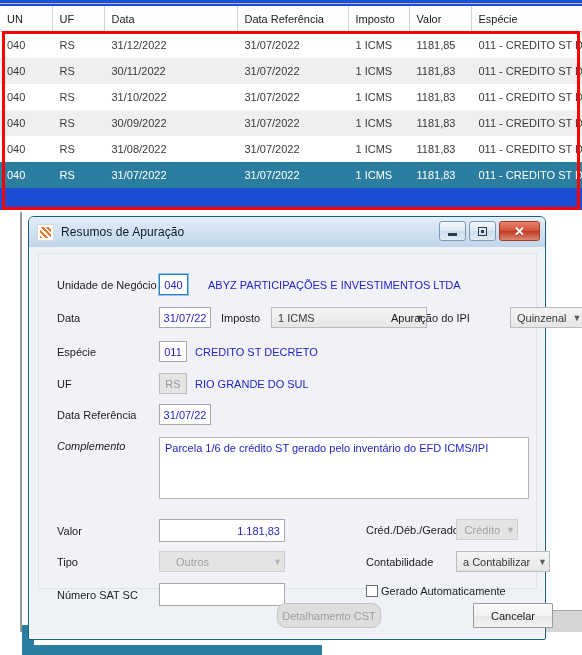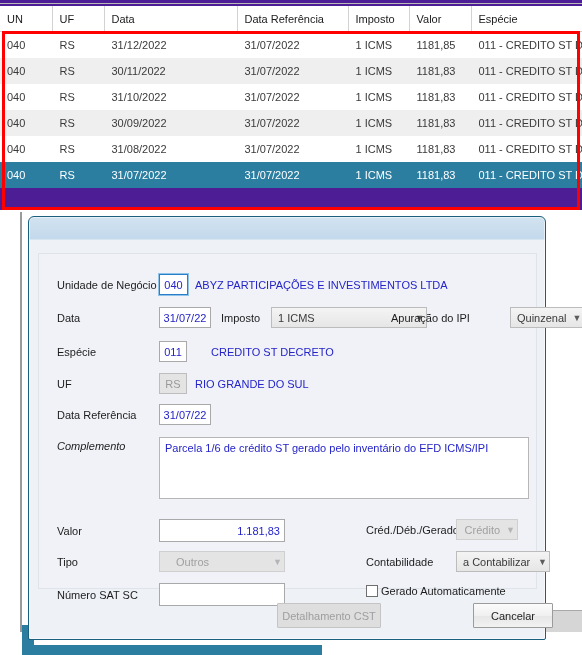--- a/index.html
+++ b/index.html
@@ -15,21 +15,21 @@
     font-family: "Liberation Sans", sans-serif;
     font-size: 11px;
     color: #222;
   }
 
   
   #grid-area {
     position: absolute;
     left: 0; top: 0;
     width: 582px; height: 210px;
-    background: #4c1d95;
+    background: #1d4ed8;
     box-sizing: border-box;
   }
   .grid-outer-line {
     position: absolute;
     left: 0; top: 3px;
     width: 582px;
     height: 1px;
     background: #b9b9b9;
   }
   table.grid {
@@ -412,27 +412,42 @@
         <td>1181,83</td>
         <td>011 - CREDITO ST DECRETO</td>
       </tr>
     </tbody>
   </table>
 </div>
 <div id="red-box"></div>
 
 <div id="dialog">
 
+  <div id="titlebar">
+    <span id="app-icon"></span>
+    <span id="title-text">Resumos de Apuração</span>
+    <span class="win-btns">
+      <span class="win-btn">
+        <span class="glyph-min"></span>
+      </span>
+      <span class="win-btn">
+        <span class="glyph-max"></span>
+      </span>
+      <span class="win-btn close">
+        <span class="glyph-close">✕</span>
+      </span>
+    </span>
+  </div>
 
   <div id="panel">
 
     <div class="row" style="left:18px; top:20px;">
       <span class="lbl" style="width:102px;">Unidade de Negócio</span>
       <span class="tb focusbox" style="width:29px; justify-content:center;">040</span>
-      <span class="blue-text" style="margin-left:7px;">ABYZ PARTICIPAÇÕES E INVESTIMENTOS LTDA</span>
+      <span class="blue-text" style="margin-left:20px;">ABYZ PARTICIPAÇÕES E INVESTIMENTOS LTDA</span>
     </div>
 
     <div class="row" style="left:18px; top:53px;">
       <span class="lbl" style="width:102px;">Data</span>
       <span class="tb" style="width:52px; justify-content:center;">31/07/22</span>
     </div>
     <div class="row" style="left:182px; top:53px;">
       <span class="lbl" style="width:50px;">Imposto</span>
       <span class="combo" style="width:156px;">
         <span>1 ICMS</span>
@@ -443,21 +458,21 @@
       <span class="lbl" style="width:88px;">Apuração do IPI</span>
       <span class="combo" style="width:74px;margin-left:31px;">
         <span>Quinzenal</span>
         <span class="caret">▼</span>
       </span>
     </div>
 
     <div class="row" style="left:18px; top:87px;">
       <span class="lbl" style="width:102px;">Espécie</span>
       <span class="tb" style="width:28px; justify-content:center;">011</span>
-      <span class="blue-text" style="margin-left:24px;">CREDITO ST DECRETO</span>
+      <span class="blue-text" style="margin-left:8px;">CREDITO ST DECRETO</span>
     </div>
 
     <div class="row" style="left:18px; top:119px;">
       <span class="lbl" style="width:102px;">UF</span>
       <span class="tb disabled" style="width:28px; justify-content:center;">RS</span>
       <span class="blue-text" style="margin-left:8px;">RIO GRANDE DO SUL</span>
     </div>
 
     <div class="row" style="left:18px; top:150px;">
       <span class="lbl" style="width:102px;">Data Referência</span>
@@ -504,21 +519,21 @@
     </div>
 
     <div class="row" style="left:327px; top:331px;">
       <span class="chk"></span>
       <span class="lbl">Gerado Automaticamente</span>
     </div>
 
   </div>
 
   <div id="footer">
-    <span class="btn disabled" style="left:248px; top:8px; width:104px;">
+    <span class="btn disabled" style="left:248px; top:8px; width:104px;border-radius:9px;">
       <span>Detalhamento CST</span>
     </span>
     <span class="btn" style="left:444px; top:8px; width:80px;">
       <span>Cancelar</span>
     </span>
   </div>
 
 </div>
 
 </body></html>

